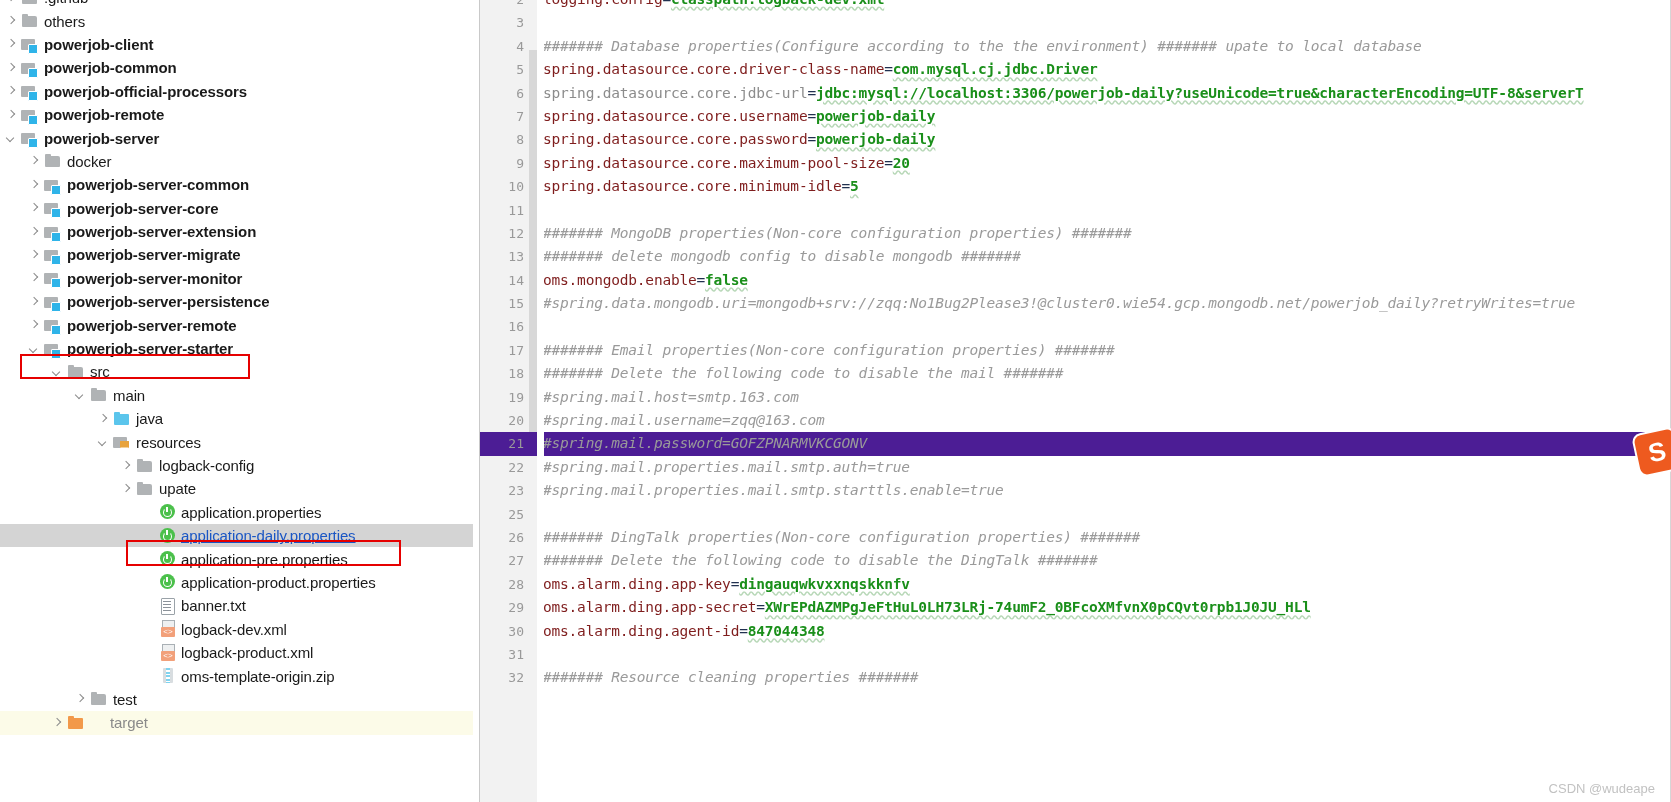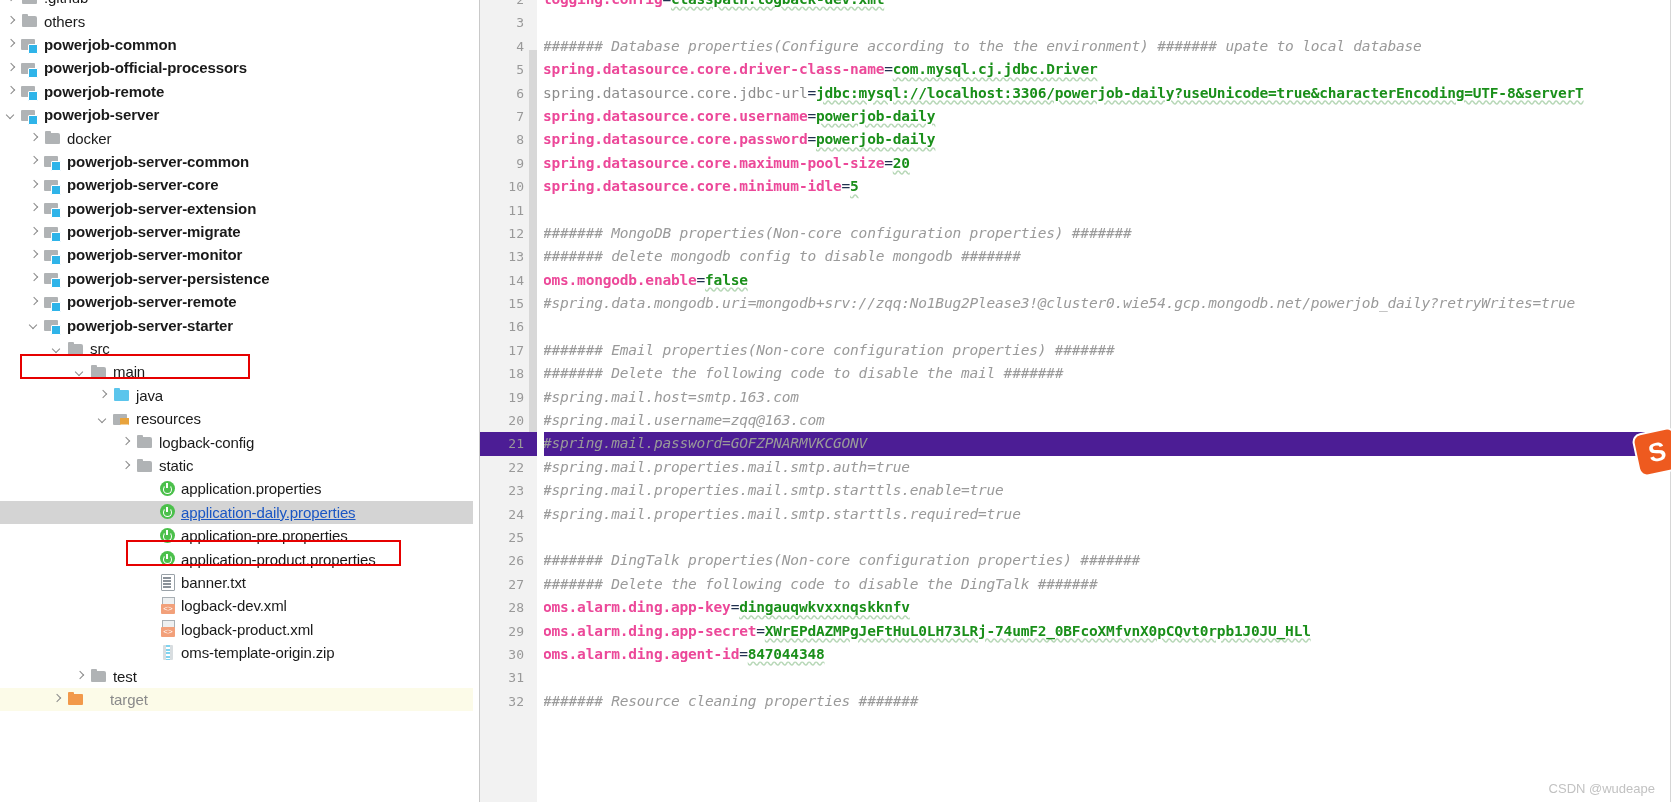--- a/index.html
+++ b/index.html
@@ -319,21 +319,21 @@
   .ctext {
     position: absolute;
     left: 64px; top: 0;
     line-height: 23.4px;
     letter-spacing: -0.2px;
   }
   .ctext.clip {  
     left: 63px;
     text-align: center;
   }
-  .k { color: #ec4899; font-weight: bold; }
+  .k { color: #7f1d1d; font-weight: normal; }
   .k-gray { color: #8c8c8c; }
   .eq { color: #20304f; }
   .v { color: #1a8f1a; font-weight: bold; }
   .cm { color: #9a9a9a; font-style: italic; }
   .wavy {
     text-decoration: underline;
     text-decoration-style: wavy;
     text-decoration-color: #b8d8b8;
     text-underline-offset: 2px;
   }
@@ -408,20 +408,26 @@
         <div class="tree-row">
           <span class="indent" style="width: 0px;"></span>
           <span class="tw right"></span>
           <span class="ico folder-gray"></span>
           <span class="tree-label ">others</span>
         </div>
         <div class="tree-row">
           <span class="indent" style="width: 0px;"></span>
           <span class="tw right"></span>
           <span class="ico folder-module"></span>
+          <span class="tree-label bold">powerjob-client</span>
+        </div>
+        <div class="tree-row">
+          <span class="indent" style="width: 0px;"></span>
+          <span class="tw right"></span>
+          <span class="ico folder-module"></span>
           <span class="tree-label bold">powerjob-common</span>
         </div>
         <div class="tree-row">
           <span class="indent" style="width: 0px;"></span>
           <span class="tw right"></span>
           <span class="ico folder-module"></span>
           <span class="tree-label bold">powerjob-official-processors</span>
         </div>
         <div class="tree-row">
           <span class="indent" style="width: 0px;"></span>
@@ -516,21 +522,21 @@
         <div class="tree-row">
           <span class="indent" style="width: 115px;"></span>
           <span class="tw right"></span>
           <span class="ico folder-gray"></span>
           <span class="tree-label ">logback-config</span>
         </div>
         <div class="tree-row">
           <span class="indent" style="width: 115px;"></span>
           <span class="tw right"></span>
           <span class="ico folder-gray"></span>
-          <span class="tree-label ">static</span>
+          <span class="tree-label ">upate</span>
         </div>
         <div class="tree-row">
           <span class="indent" style="width: 138px;"></span>
           <span class="tw"></span>
           <span class="spring-ico">
             <span class="spring-ring"></span>
           </span>
           <span class="tree-label ">application.properties</span>
         </div>
         <div class="tree-row sel">
@@ -683,24 +689,20 @@
           <span class="lnum">21</span>
           <span class="ctext clip"><span class="cm">#spring.mail.password=GOFZPNARMVKCGONV</span></span>
         </div>
         <div class="code-row">
           <span class="lnum">22</span>
           <span class="ctext clip"><span class="cm">#spring.mail.properties.mail.smtp.auth=true</span></span>
         </div>
         <div class="code-row">
           <span class="lnum">23</span>
           <span class="ctext clip"><span class="cm">#spring.mail.properties.mail.smtp.starttls.enable=true</span></span>
-        </div>
-        <div class="code-row">
-          <span class="lnum">24</span>
-          <span class="ctext clip"><span class="cm">#spring.mail.properties.mail.smtp.starttls.required=true</span></span>
         </div>
         <div class="code-row">
           <span class="lnum">25</span>
         </div>
         <div class="code-row">
           <span class="lnum">26</span>
           <span class="ctext clip"><span class="cm">####### DingTalk properties(Non-core configuration properties) #######</span></span>
         </div>
         <div class="code-row">
           <span class="lnum">27</span>

